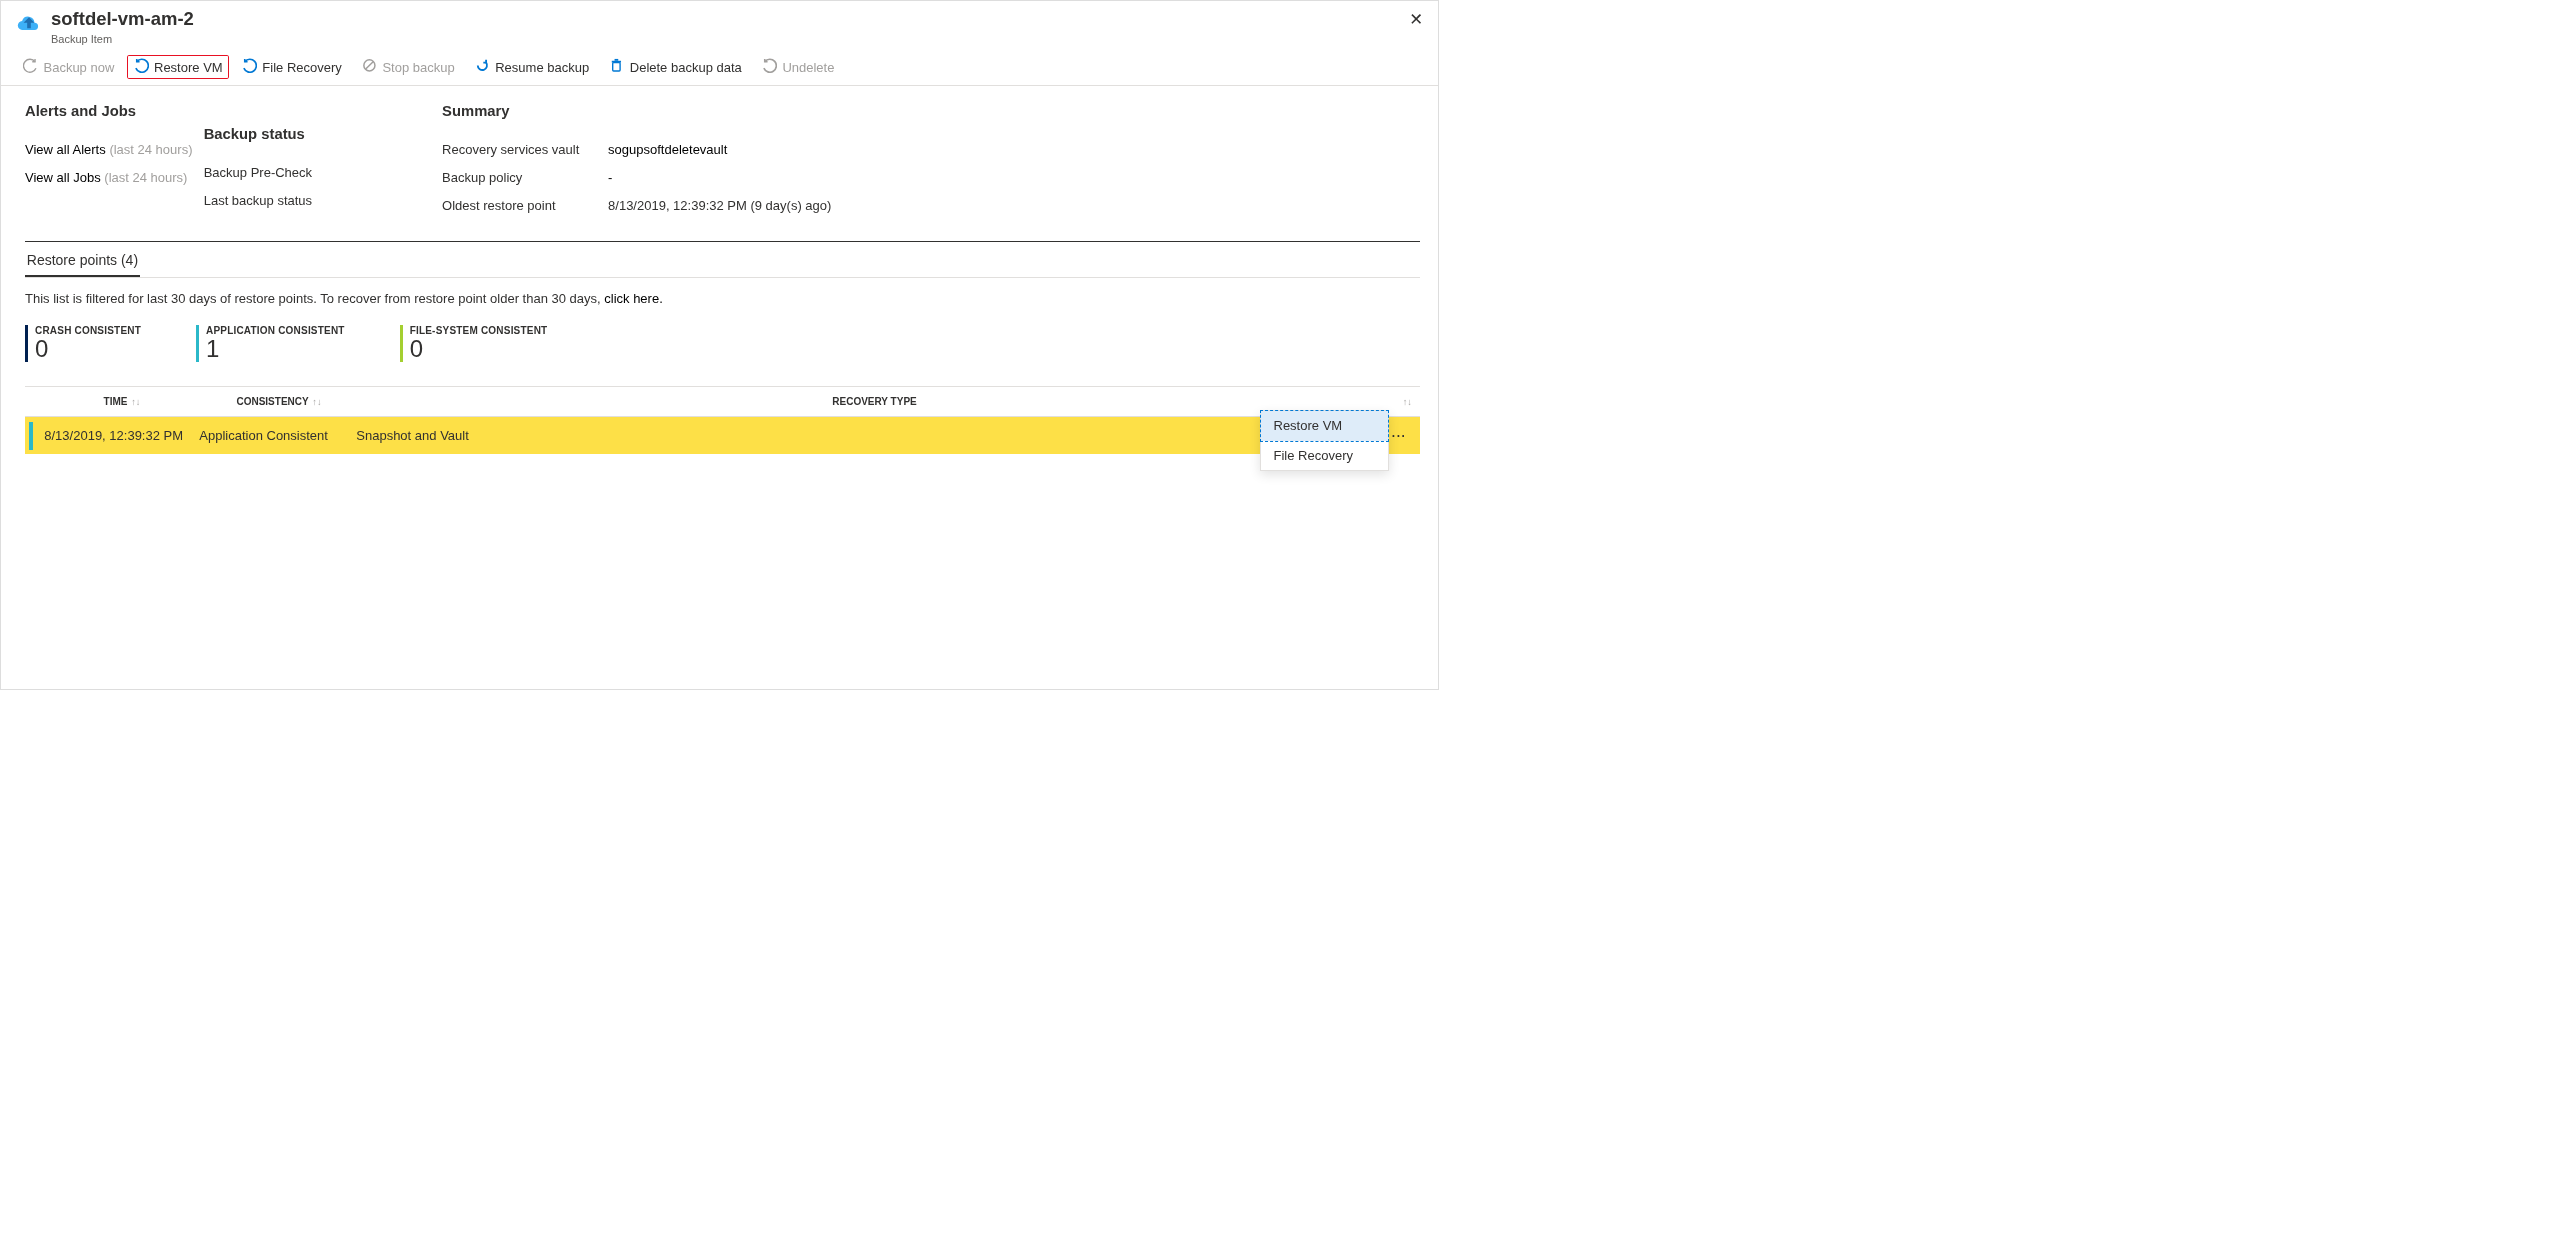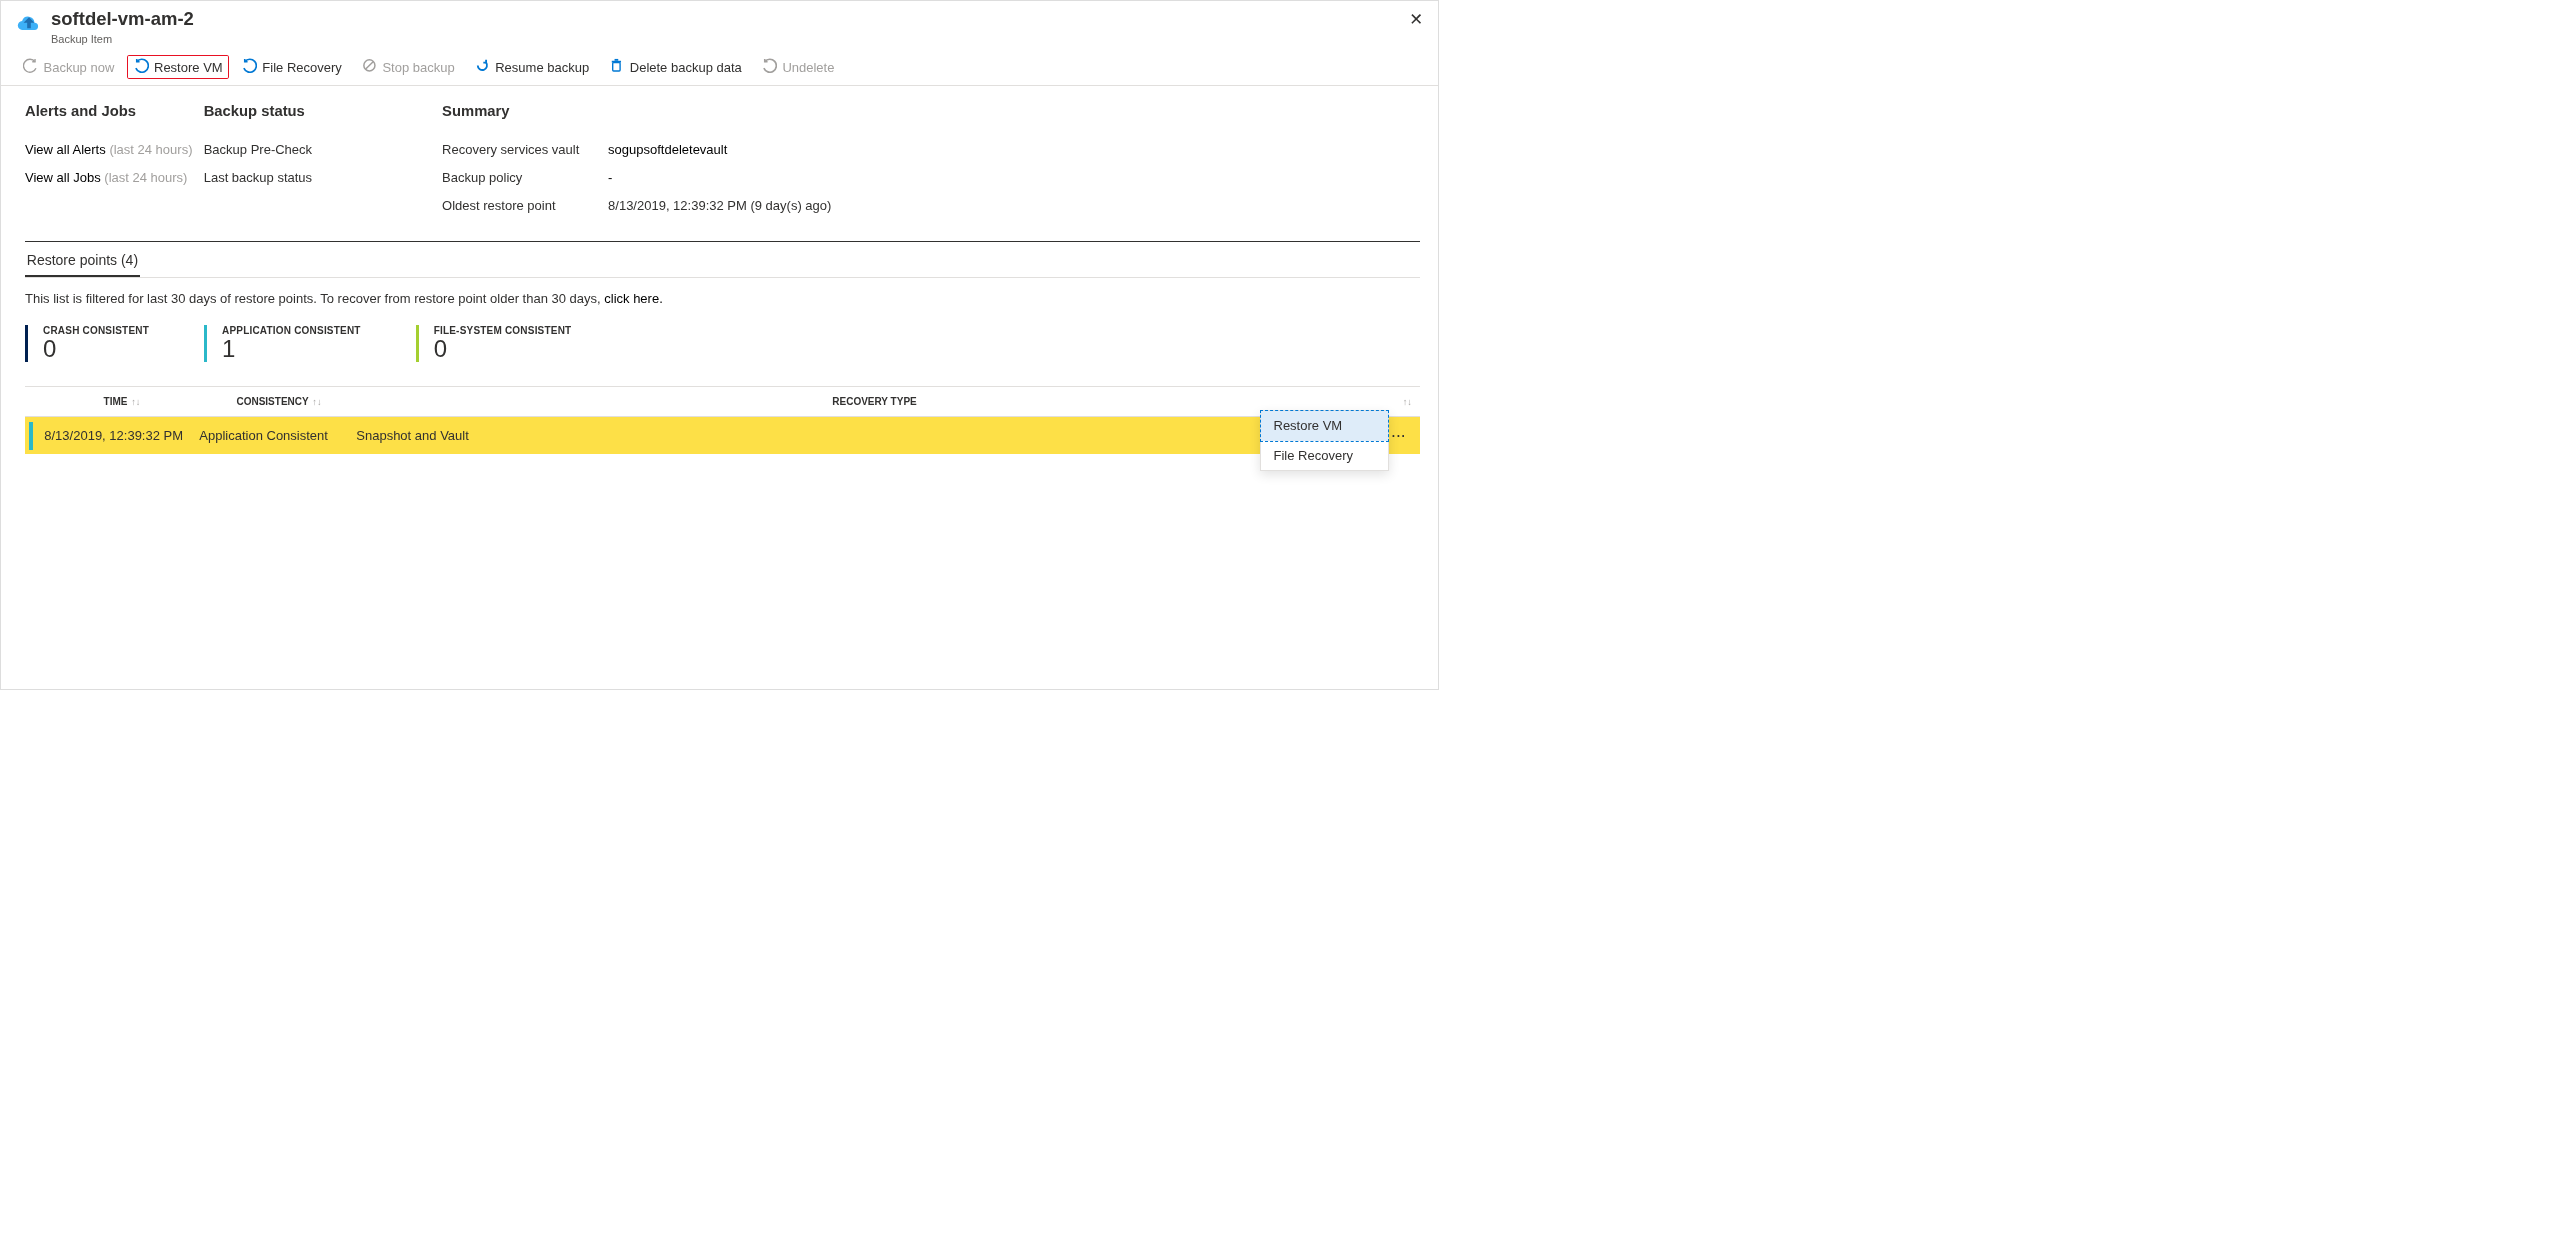--- a/index.html
+++ b/index.html
@@ -53,21 +53,21 @@
   .pill-pass { display:inline-flex; align-items:center; gap:5.5px;}
   .pill-warn { display:inline-flex; align-items:center; gap:5.5px;}
 
   .divider { border-top: 1.8px solid #323130; margin: 22px 0 0 0; }
   .tabs { display:flex; border-bottom: 0.9px solid #e1dfdd; }
   .tab { padding: 9.2px 1.8px 7.4px 1.8px; font-size: 14px; color: #323130; border-bottom: 2.8px solid transparent; margin-right: 18.5px;}
   .tab.active { border-bottom: 2.8px solid #323130; }
   .filter-note { font-size: 13px; margin: 13px 0 18.5px 0; }
 
   .stats { display:flex; gap: 55px; margin-bottom: 24px;}
-  .stat { border-left: 3.7px solid; padding-left: 15px; }
+  .stat { border-left: 3.7px solid; padding-left: 7px; }
   .stat-lbl { font-size: 10px; font-weight: 600; letter-spacing: 0.2px; }
   .stat-val { font-size: 24px; font-weight: 400; line-height: 1.1; }
   .bar-navy{border-color:#002050;}
   .bar-teal{border-color:#2bb8c9;}
   .bar-lime{border-color:#a4cf30;}
 
   .tbl-wrap { border-top: 0.9px solid #e1dfdd; }
   .tbl-head { display:flex; padding: 9.2px 0 9.2px 18.5px; border-bottom: 0.9px solid #e1dfdd; font-size: 10px; font-weight:700; color:#323130;text-align:center;}
   .sort { color:#a19f9d; margin-left:3.7px; font-size:9.2px;}
   .ch-time{width:157px;}
@@ -195,21 +195,21 @@
       <div class="row">
         <span class="link">View all Alerts</span>
         <span class="muted">(last 24 hours)</span>
       </div>
       <div class="row">
         <span class="link">View all Jobs</span>
         <span class="muted">(last 24 hours)</span>
       </div>
     </div>
 
-    <div style="display:flex;">
+    <div style="display:flex;margin-top:23px;">
       <div class="col-status">
         <div class="section-h">Backup status</div>
         <div class="row">Backup Pre-Check</div>
         <div class="row">Last backup status</div>
       </div>
     </div>
 
     <div style="width:37px"></div>
 
     <div style="flex:1">

